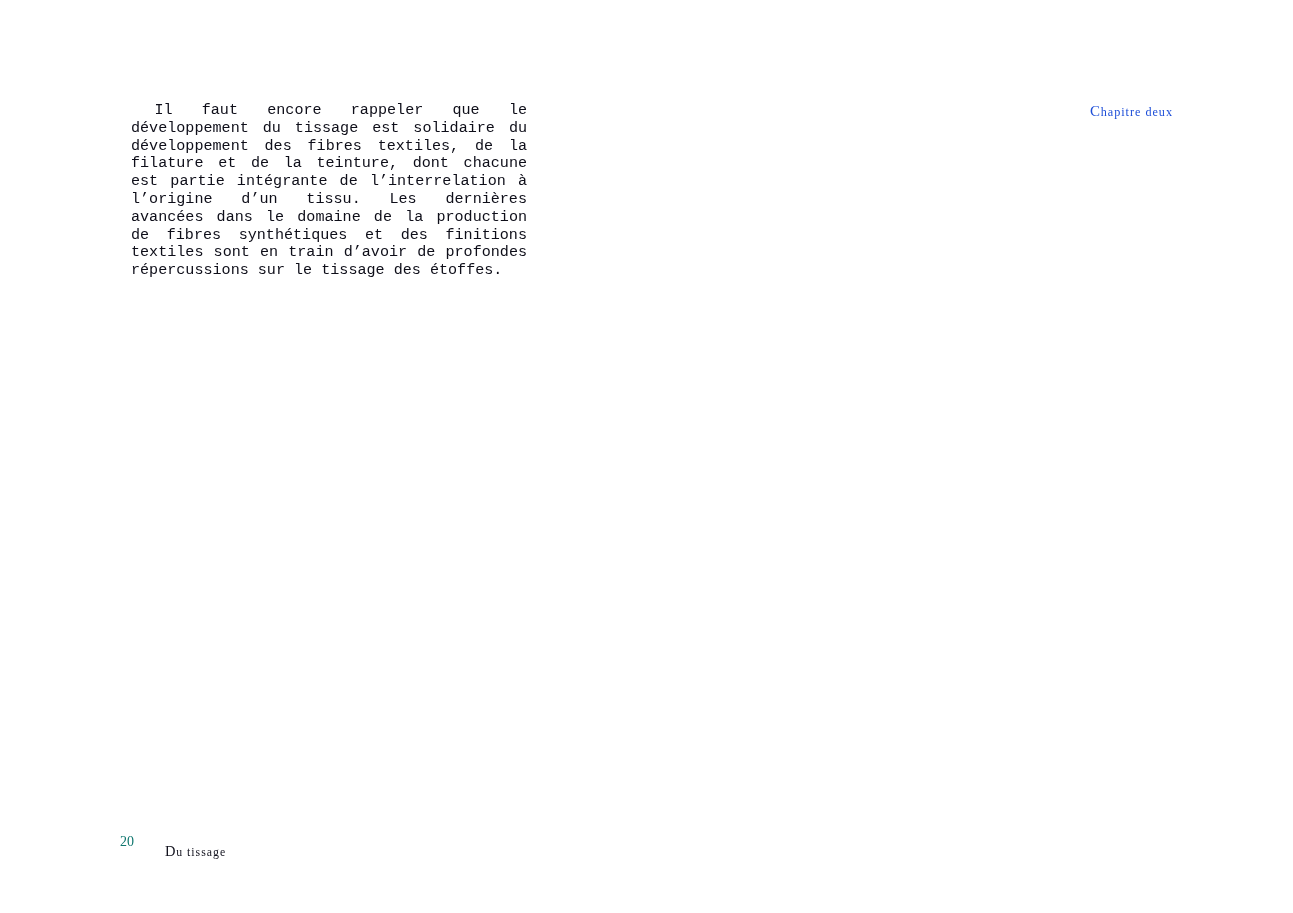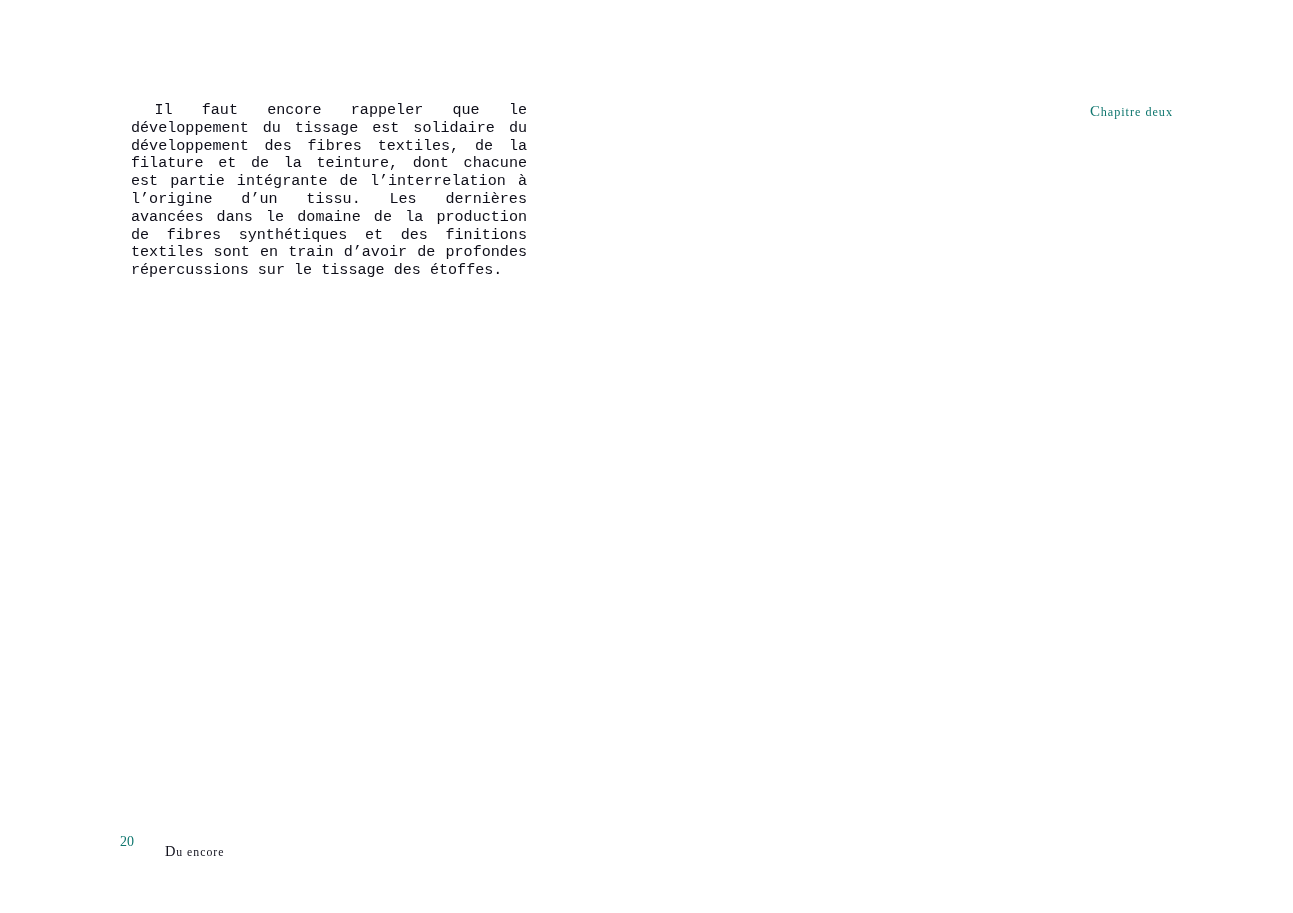--- a/index.html
+++ b/index.html
@@ -30,21 +30,21 @@
   }
   .page-left  { left: 0;    width: 646px; }
   .page-right { left: 646px; width: 647px; }
 
   
   .runhead {
     position: absolute;
     top: 103px;
     font-size: 13.5px;
     letter-spacing: 0.055em;
-    color: #0f766e;
+    color: #1d4ed8;
     white-space: nowrap;
   }
   .runhead-right {
     right: 120px;
     text-align: right;
   }
   .smallcaps-lead {
     font-size: 15px;
   }
   .smallcaps-rest {
@@ -102,21 +102,21 @@
 
   <div class="page page-left">
 
     <div class="col col-left">
       <p class="indent">Il faut encore rappeler que le développement du tissage est solidaire du développement des fibres textiles, de la filature et de la teinture, dont chacune est partie intégrante de l’interrelation à l’origine d’un tissu. Les dernières avancées dans le domaine de la production de fibres synthétiques et des finitions textiles sont en train d’avoir de profondes répercussions sur le tissage des étoffes.</p>
     </div>
 
     <div class="folio folio-left">20</div>
 
     <div class="footline">
-      <span class="smallcaps-lead">D</span><span class="smallcaps-rest">u encore</span>
+      <span class="smallcaps-lead">D</span><span class="smallcaps-rest">u tissage</span>
     </div>
 
   </div>
 
   <div class="page page-right">
 
     <div class="runhead runhead-right">
       <span class="smallcaps-lead">C</span><span class="smallcaps-rest">hapitre deux</span>
     </div>
 

